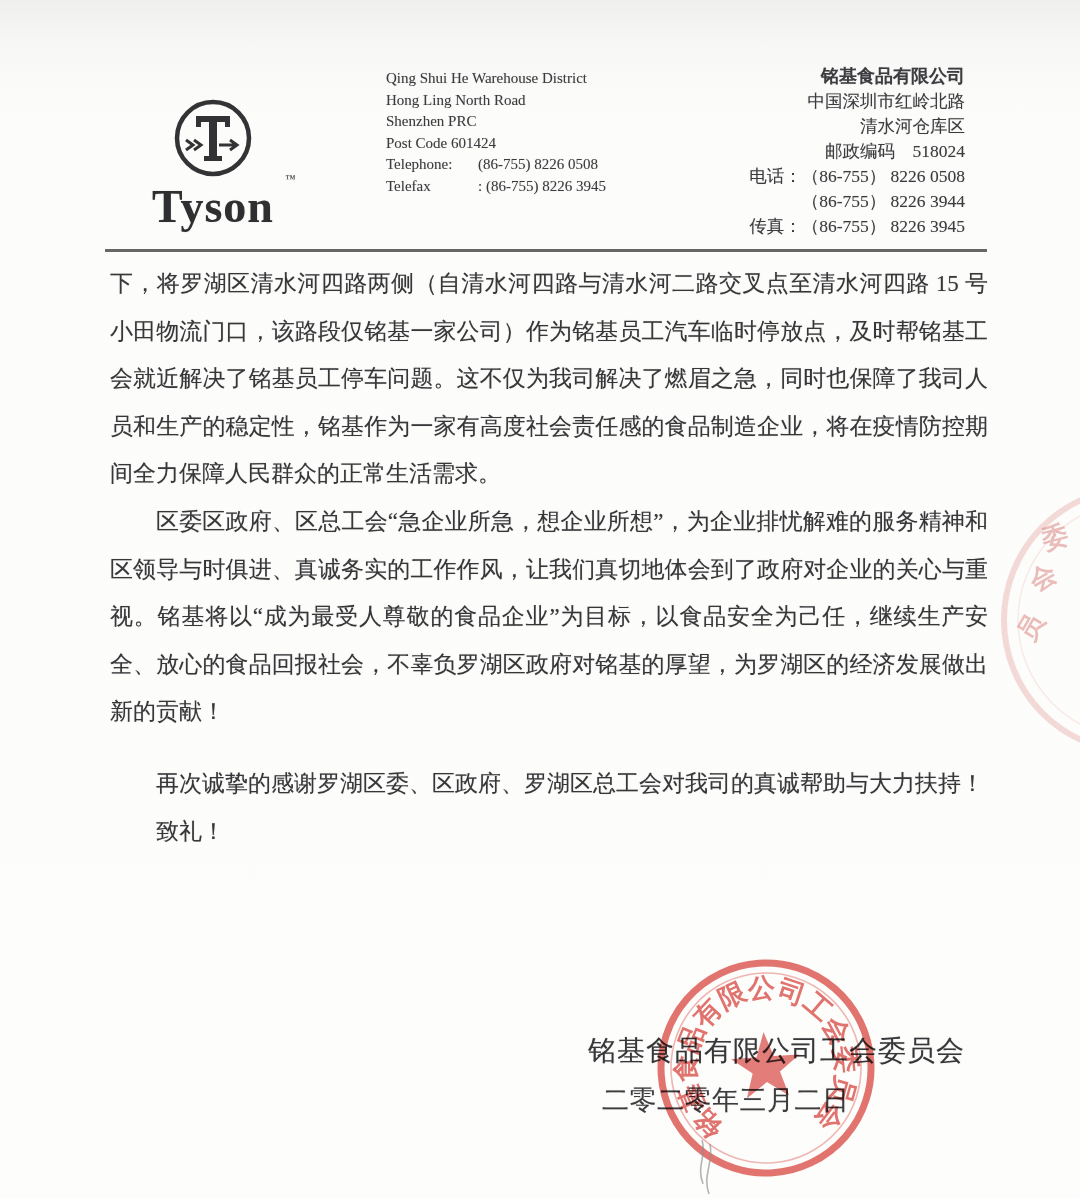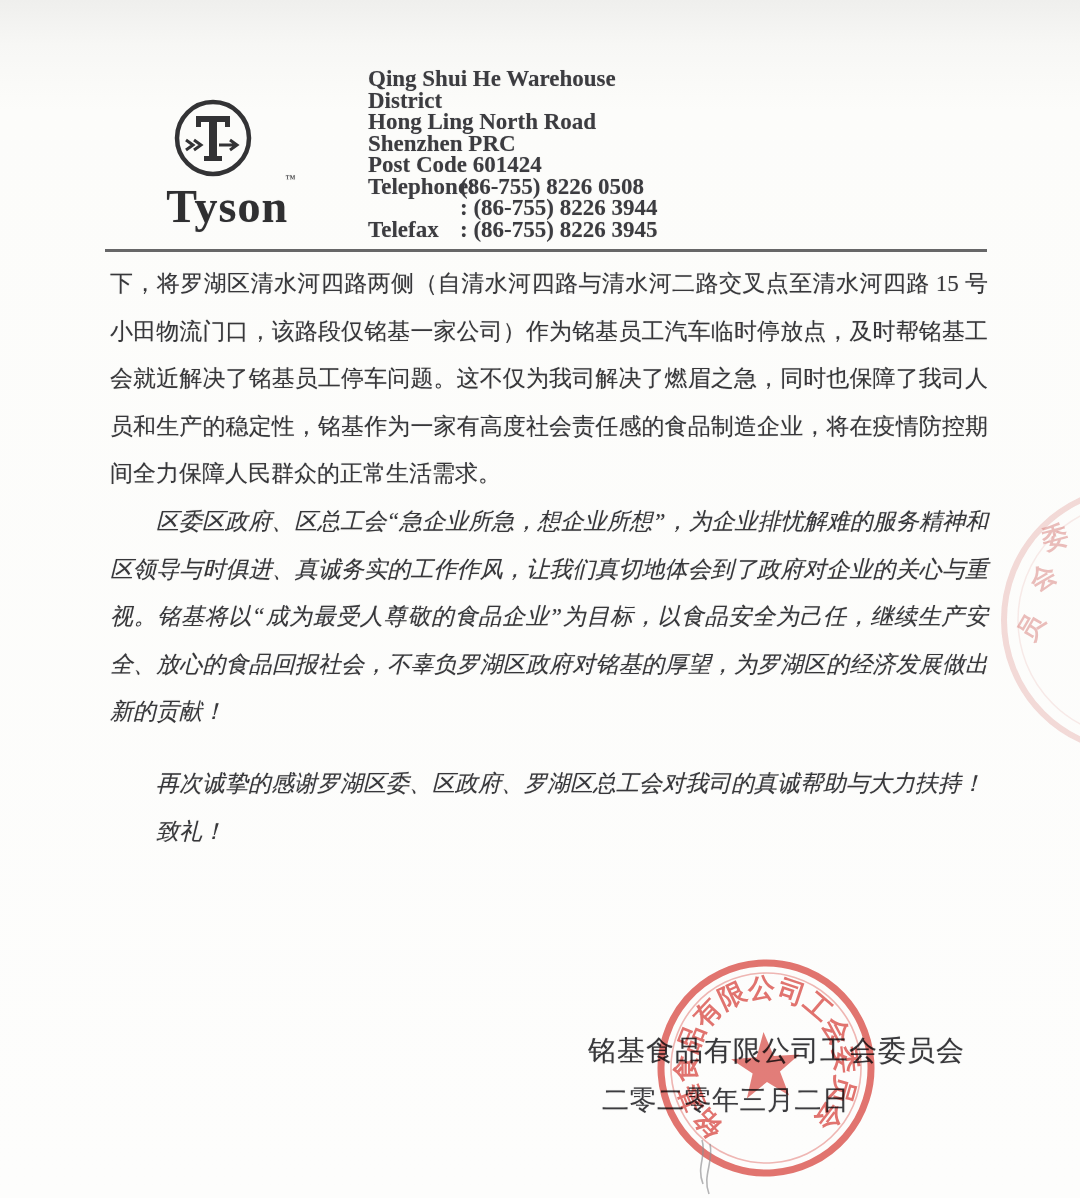--- a/index.html
+++ b/index.html
@@ -8,46 +8,46 @@
     width:1080px;height:1198px;
     margin:0 auto;
     background:linear-gradient(180deg,#efefed 0px,#f7f7f5 45px,#fcfcfa 110px,#fdfdfc 100%);
     overflow:hidden;
     font-family:"Liberation Serif","DejaVu Serif",serif;
     color:#37373a;
   }
   .abs{position:absolute;}
 
   
-  .logo-wrap{left:138px;top:96px;width:150px;text-align:right;}
+  .logo-wrap{left:138px;top:96px;width:150px;text-align:center;}
   .logo-mark{display:block;margin:0 auto;}
   .logo-word{
     font-weight:bold;font-size:46px;letter-spacing:1px;color:#2f2f31;
     line-height:1;margin-top:4px;position:relative;
     text-shadow:0 0 1px rgba(47,47,49,.35);
   }
   .logo-tm{position:absolute;top:-10px;right:-8px;font-size:10px;font-weight:normal;}
 
-  .en-block{left:368px;top:68px;width:300px;font-size:23px;line-height:21.5px;color:#3c3c40;
-    text-shadow:0 0 1px rgba(60,60,64,.3);font-weight:bold;}
+  .en-block{left:386px;top:68px;width:300px;font-size:15px;line-height:21.5px;color:#3c3c40;
+    text-shadow:0 0 1px rgba(60,60,64,.3);}
   .en-phones{}
   .en-row .lbl{display:inline-block;width:92px;}
 
   .cn-block{left:640px;top:64px;width:325px;text-align:right;font-size:17.5px;line-height:25px;
     color:#3c3c40;text-shadow:0 0 1px rgba(60,60,64,.3);}
   .cn-company{font-weight:bold;font-size:18px;}
 
   .divider{left:105px;top:249px;width:882px;height:3px;background:#4c4c4e;opacity:.85;}
 
   
   .body-text{left:110px;top:260px;width:878px;font-size:23px;line-height:47.6px;
     text-align:justify;text-justify:inter-ideograph;color:#37373a;
     text-shadow:0 0 1px rgba(55,55,58,.35);}
   .body-text p{margin:0;}
-  .body-text p.indent{text-indent:2em;font-style:italic;}
+  .body-text p.indent{text-indent:2em;}
   .body-text p.gap{margin-top:24px;}
 
   
   .sig-org{left:588px;top:1032px;font-size:28px;letter-spacing:1px;color:#37373a;
     text-shadow:0 0 1px rgba(55,55,58,.35);}
   .sig-date{left:602px;top:1082px;font-size:27px;letter-spacing:0.5px;color:#3c3c3f;
     text-shadow:0 0 1px rgba(60,60,63,.35);}
 
   
   .seal{left:648px;top:950px;width:236px;height:236px;mix-blend-mode:multiply;opacity:.85;}
@@ -84,28 +84,34 @@
   <div class="abs en-block">
     <div>Qing Shui He Warehouse District</div>
     <div>Hong Ling North Road</div>
     <div>Shenzhen PRC</div>
     <div>Post Code 601424</div>
     <div class="en-phones">
       <div class="en-row">
         <span class="lbl">Telephone:</span><span>(86-755) 8226 0508</span>
       </div>
       <div class="en-row">
-        <span class="lbl"></span><span>: (86-755) 8226 3944</span>
-      </div>
-      <div class="en-row">
         <span class="lbl">Telefax</span><span>: (86-755) 8226 3945</span>
       </div>
     </div>
   </div>
 
+  <div class="abs cn-block">
+    <div class="cn-company">铭基食品有限公司</div>
+    <div>中国深圳市红岭北路</div>
+    <div>清水河仓库区</div>
+    <div>邮政编码　518024</div>
+    <div>电话：（86-755）  8226 0508</div>
+    <div>（86-755）  8226 3944</div>
+    <div>传真：（86-755）  8226 3945</div>
+  </div>
 
   <div class="abs divider"></div>
 
   <div class="abs body-text">
     <p>下，将罗湖区清水河四路两侧（自清水河四路与清水河二路交叉点至清水河四路 15 号小田物流门口，该路段仅铭基一家公司）作为铭基员工汽车临时停放点，及时帮铭基工会就近解决了铭基员工停车问题。这不仅为我司解决了燃眉之急，同时也保障了我司人员和生产的稳定性，铭基作为一家有高度社会责任感的食品制造企业，将在疫情防控期间全力保障人民群众的正常生活需求。</p>
     <p class="indent">区委区政府、区总工会“急企业所急，想企业所想”，为企业排忧解难的服务精神和区领导与时俱进、真诚务实的工作作风，让我们真切地体会到了政府对企业的关心与重视。铭基将以“成为最受人尊敬的食品企业”为目标，以食品安全为己任，继续生产安全、放心的食品回报社会，不辜负罗湖区政府对铭基的厚望，为罗湖区的经济发展做出新的贡献！</p>
     <p class="indent gap">再次诚挚的感谢罗湖区委、区政府、罗湖区总工会对我司的真诚帮助与大力扶持！</p>
     <p class="indent">致礼！</p>
   </div>
 

